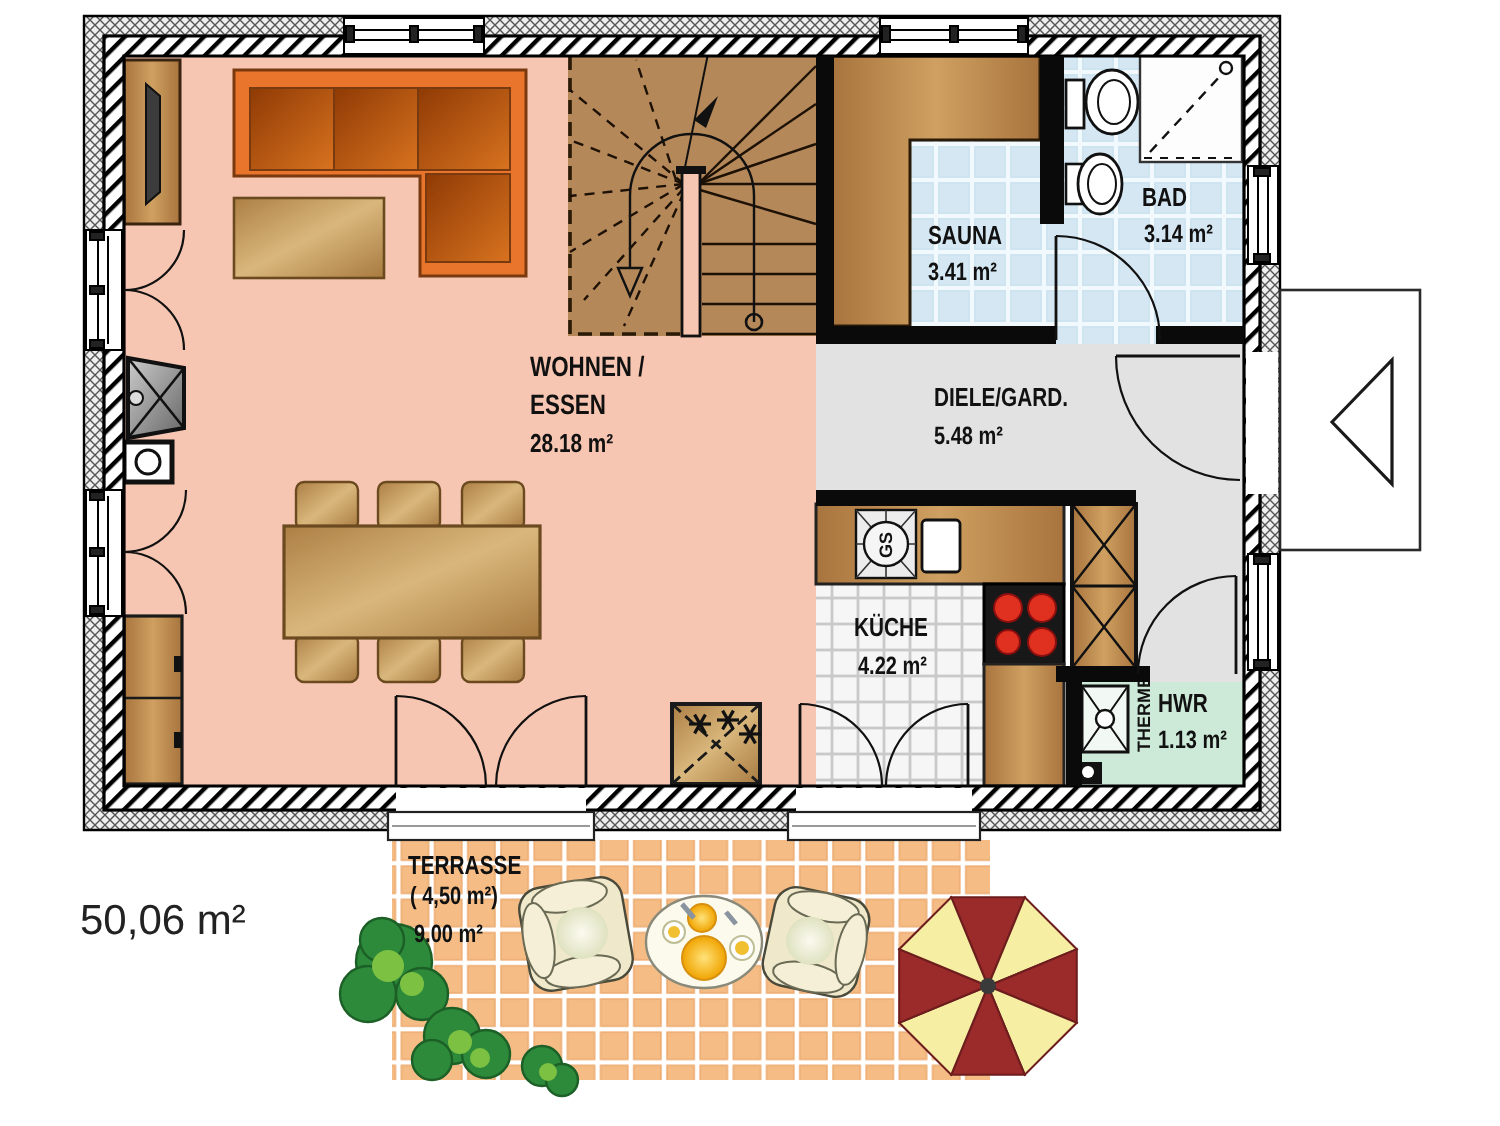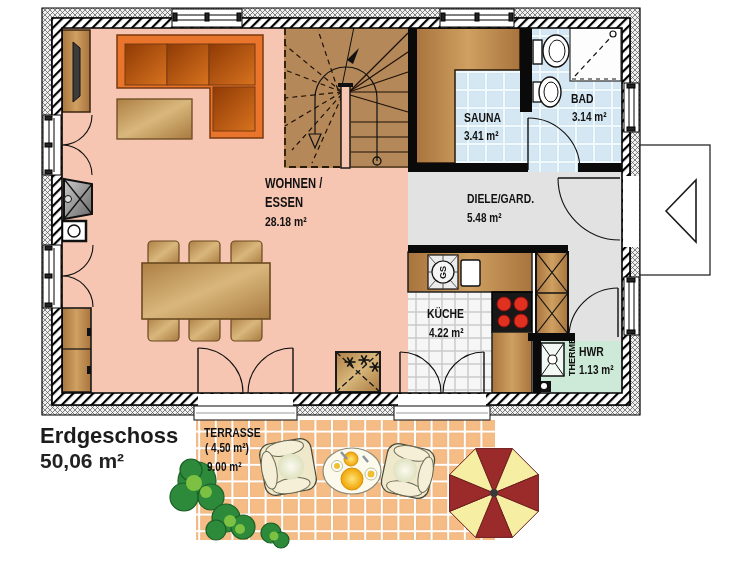--- a/index.html
+++ b/index.html
@@ -3,21 +3,21 @@
 <meta charset="utf-8">
 <style>
   html,body{margin:0;padding:0;background:#ffffff;}
   #stage{position:relative;width:750px;height:563px;background:#ffffff;overflow:hidden;
          font-family:"Liberation Sans", sans-serif;}
   #plan-svg{position:absolute;left:0;top:0;}
   .lbl{position:absolute;color:#111;font-weight:bold;white-space:nowrap;
        transform:scaleX(.8);transform-origin:0 0;line-height:1;}
   .f14{font-size:14px;} .f13{font-size:13px;} .f12{font-size:12.5px;}
   .title-floor{position:absolute;left:40px;top:423px;font-size:22px;font-weight:bold;color:#1b1b1b;}
-  .title-area{position:absolute;left:40px;top:449px;font-size:21px;font-weight:bold;color:#222;}
+  .title-area{position:absolute;left:40px;top:449px;font-size:21px;font-weight:normal;color:#222;}
 </style>
 </head>
 <body>
 
 <div id="stage">
 
 <svg id="plan-svg" width="750" height="563" viewBox="0 0 750 563">
   <defs>
     <pattern id="hatch45" patternUnits="userSpaceOnUse" width="7" height="7" patternTransform="rotate(45)">
       <rect width="7" height="7" fill="#ffffff"></rect>
@@ -402,16 +402,15 @@
 <div class="lbl f13" style="left:427px;top:307px">KÜCHE</div>
 <div class="lbl f12" style="left:429px;top:327px">4.22 m²</div>
 
 <div class="lbl f13" style="left:579px;top:345px">HWR</div>
 <div class="lbl f12" style="left:579px;top:364px">1.13 m²</div>
 
 <div class="lbl f13" style="left:204px;top:426px">TERRASSE</div>
 <div class="lbl f12" style="left:205px;top:442px">( 4,50 m²)</div>
 <div class="lbl f12" style="left:207px;top:461px">9.00 m²</div>
 
-<div class="title-floor">Erdgeschoss</div>
 <div class="title-area">50,06 m²</div>
 
 </div>
 
 </body></html>

